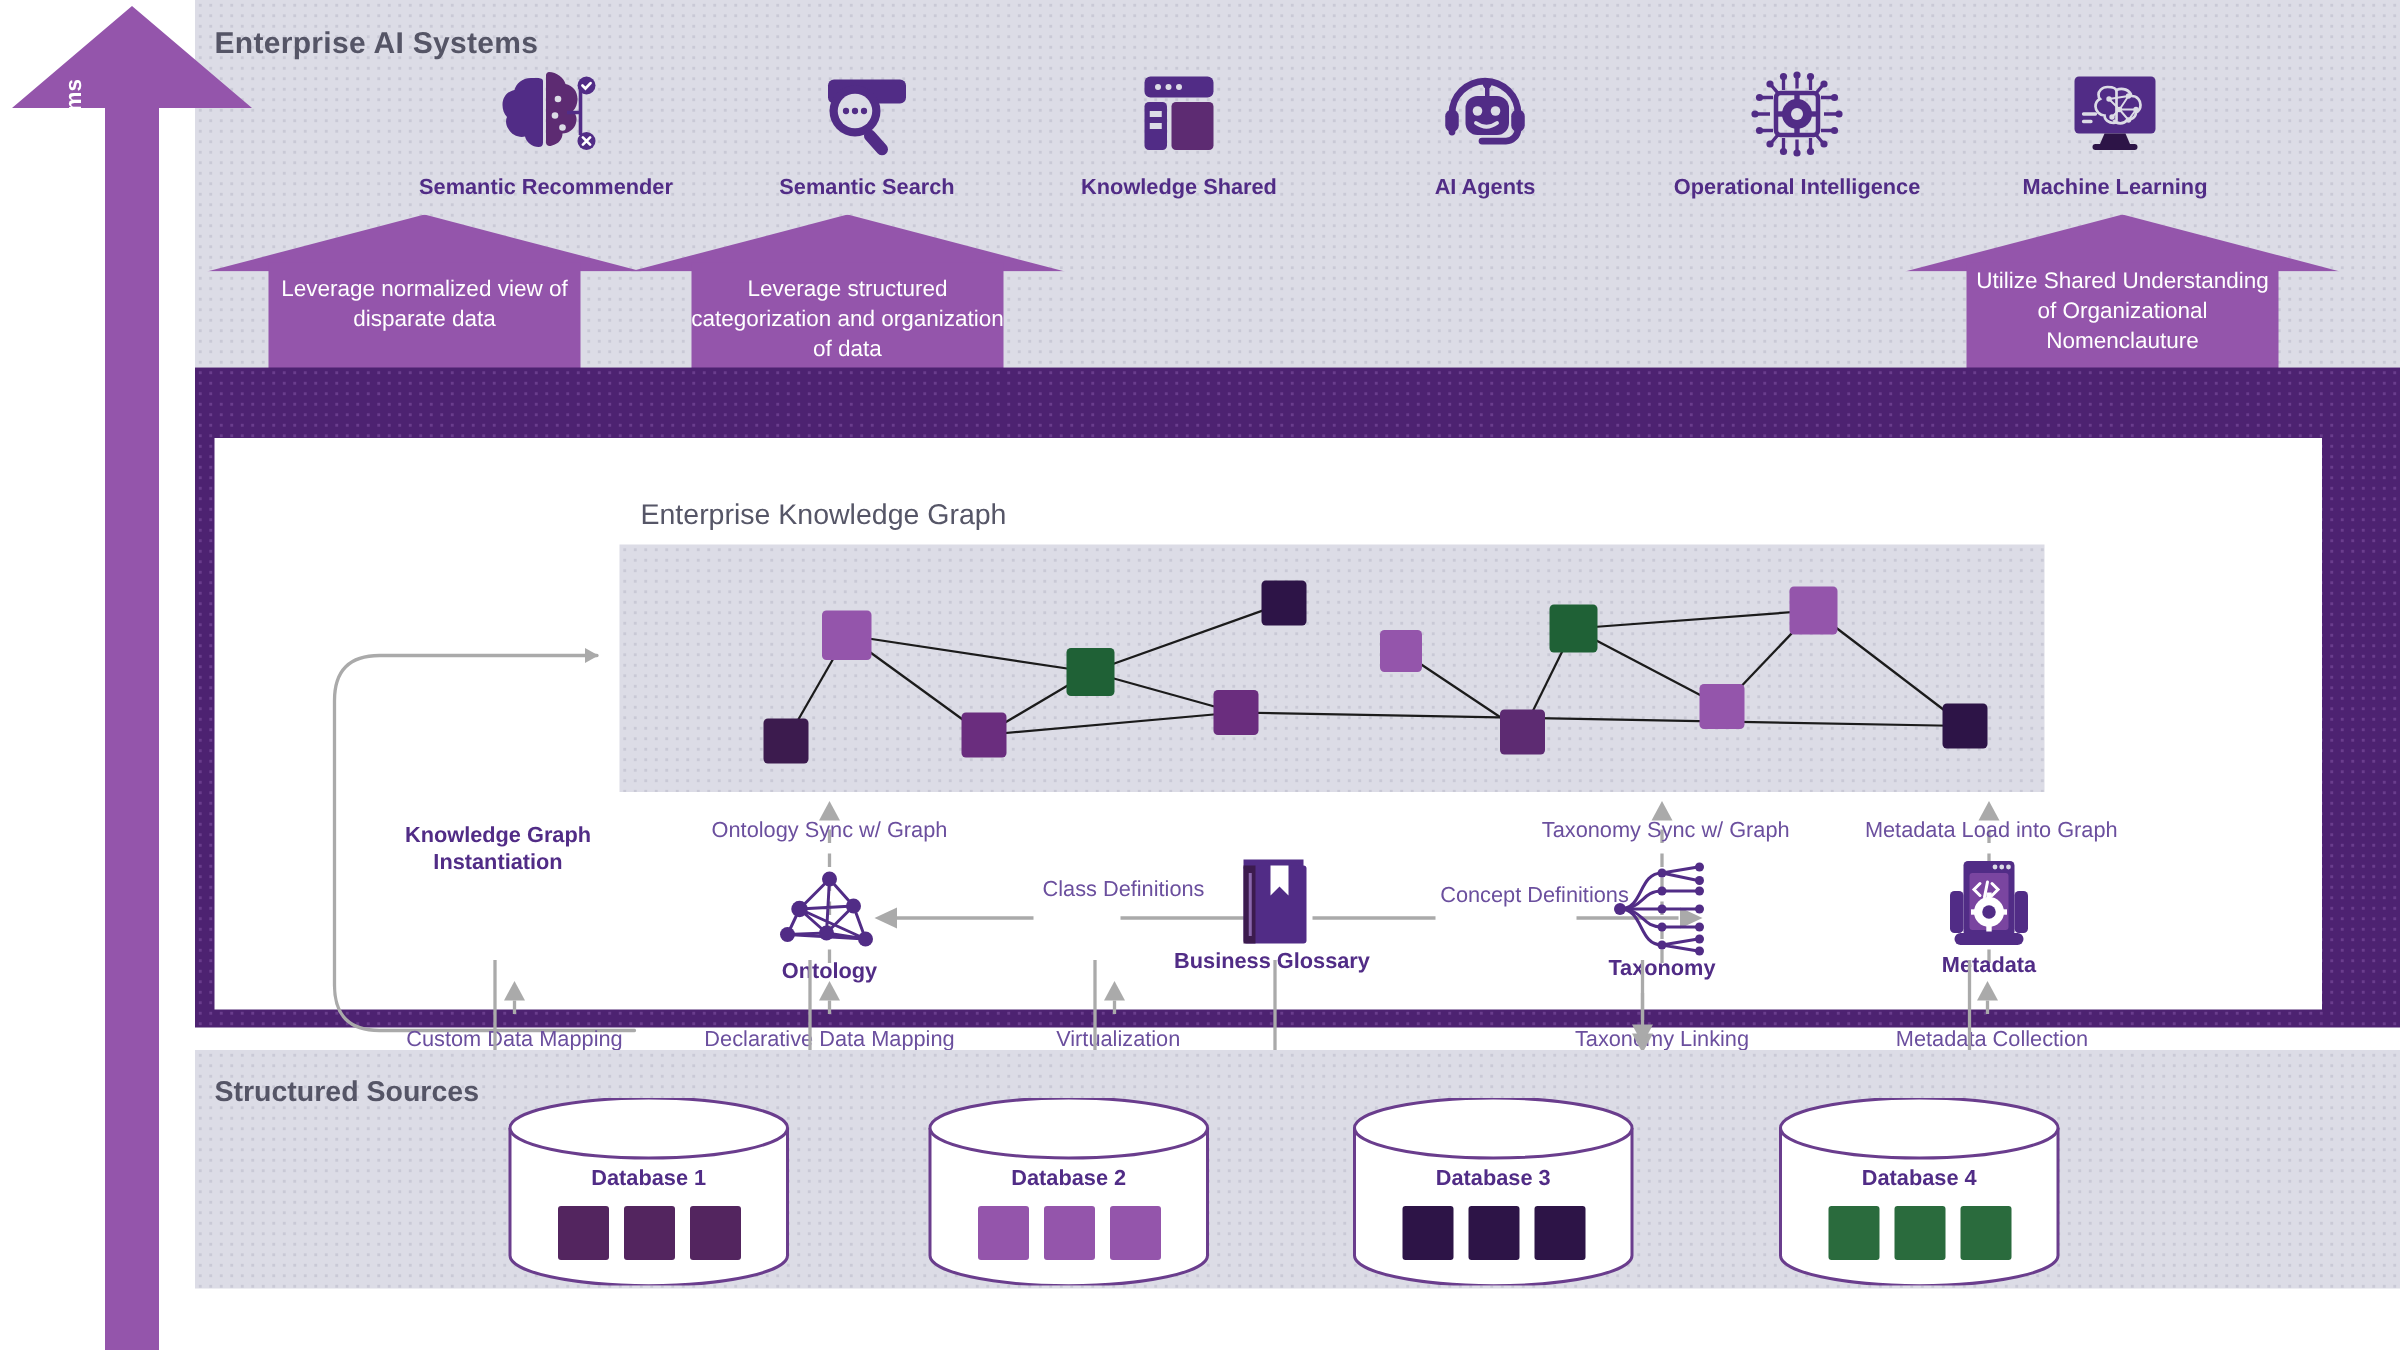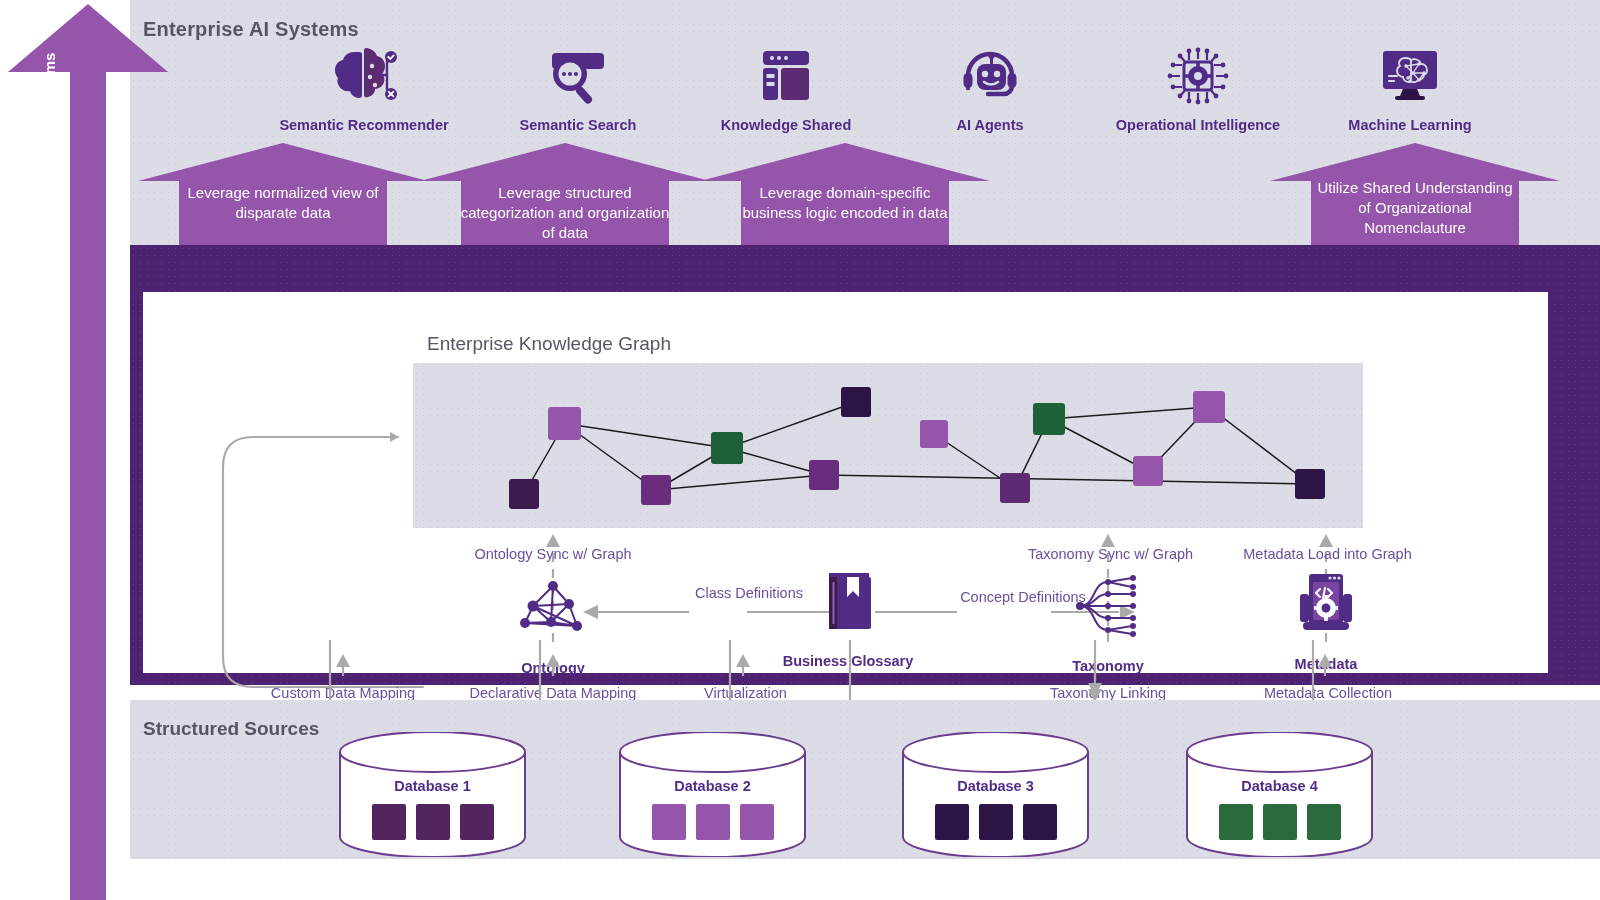--- a/index.html
+++ b/index.html
@@ -76,21 +76,21 @@
     position:absolute;left:270px;top:71px;width:950px;height:165px;
   }
   #kg-title{
     position:absolute;left:14px;top:-30px;
     font-size:19px;color:#565667;font-weight:500;
   }
 
   
   .asset{position:absolute;width:170px;text-align:center;}
   .asset .ico{height:66px;display:flex;align-items:flex-end;justify-content:center;}
-  .asset .lbl{margin-top:20px;font-size:14.5px;font-weight:bold;color:#512C86;}
+  .asset .lbl{margin-top:0;font-size:14.5px;font-weight:bold;color:#512C86;}
 
   .edge-lbl{
     position:absolute;font-size:14.5px;color:#6b4f9e;text-align:center;
     line-height:1.25;white-space:pre-line;
   }
   .edge-lbl.dk{color:#512C86;font-weight:bold;}
 
   
   #src-band{
     position:absolute;left:130px;top:700px;width:1470px;height:159px;
@@ -266,27 +266,20 @@
       <div class="txt">Leverage normalized view of disparate data</div>
     </div>
   </div>
   <div class="banner" style="left:420px;width:290px;">
     <div class="shape">
       <div class="roof"></div>
       <div class="body"></div>
       <div class="txt">Leverage structured categorization and organization of data</div>
     </div>
   </div>
-  <div class="banner" style="left:700px;width:290px;">
-    <div class="shape">
-      <div class="roof"></div>
-      <div class="body"></div>
-      <div class="txt">Leverage domain-specific business logic encoded in data</div>
-    </div>
-  </div>
   <div class="banner" style="left:1270px;width:290px;">
     <div class="shape">
       <div class="roof"></div>
       <div class="body"></div>
       <div class="txt" style="padding-top:3px;">Utilize Shared Understanding of Organizational Nomenclauture</div>
     </div>
   </div>
 
   <div id="kil" class="dots-deep">
 
@@ -325,20 +318,21 @@
               <rect x="780" y="28" width="32" height="32" rx="3" fill="#9455ab"></rect>
               <rect x="882" y="106" width="30" height="30" rx="3" fill="#2d1447"></rect>
             </g>
         </svg>
       </div>
 
       <svg style="position:absolute;left:60px;top:140px;" width="290" height="260">
         <path d="M220 255 H50 Q20 255 20 225 V35 Q20 5 50 5 H195" class="vline" stroke-linecap="round"></path>
         <path d="M196 5 l-9 -5 v10 z" fill="#aaaaaa" stroke="none"></path>
       </svg>
+      <div class="edge-lbl dk" style="left:94px;top:256px;width:190px;">Knowledge Graph Instantiation</div>
 
       <svg style="position:absolute;left:395px;top:238px;" width="30" height="115">
         <path d="M15 112 V18" stroke="#aaaaaa" stroke-width="2.2" fill="none" stroke-dasharray="9 7"></path>
         <path d="M15 4 l-7 13 h14 z" fill="#aaaaaa"></path>
       </svg>
       <div class="edge-lbl" style="left:305px;top:253px;width:210px;">Ontology Sync w/ Graph</div>
 
       <svg style="position:absolute;left:950px;top:238px;" width="30" height="115">
         <path d="M15 112 V18" stroke="#aaaaaa" stroke-width="2.2" fill="none" stroke-dasharray="9 7"></path>
         <path d="M15 4 l-7 13 h14 z" fill="#aaaaaa"></path>

